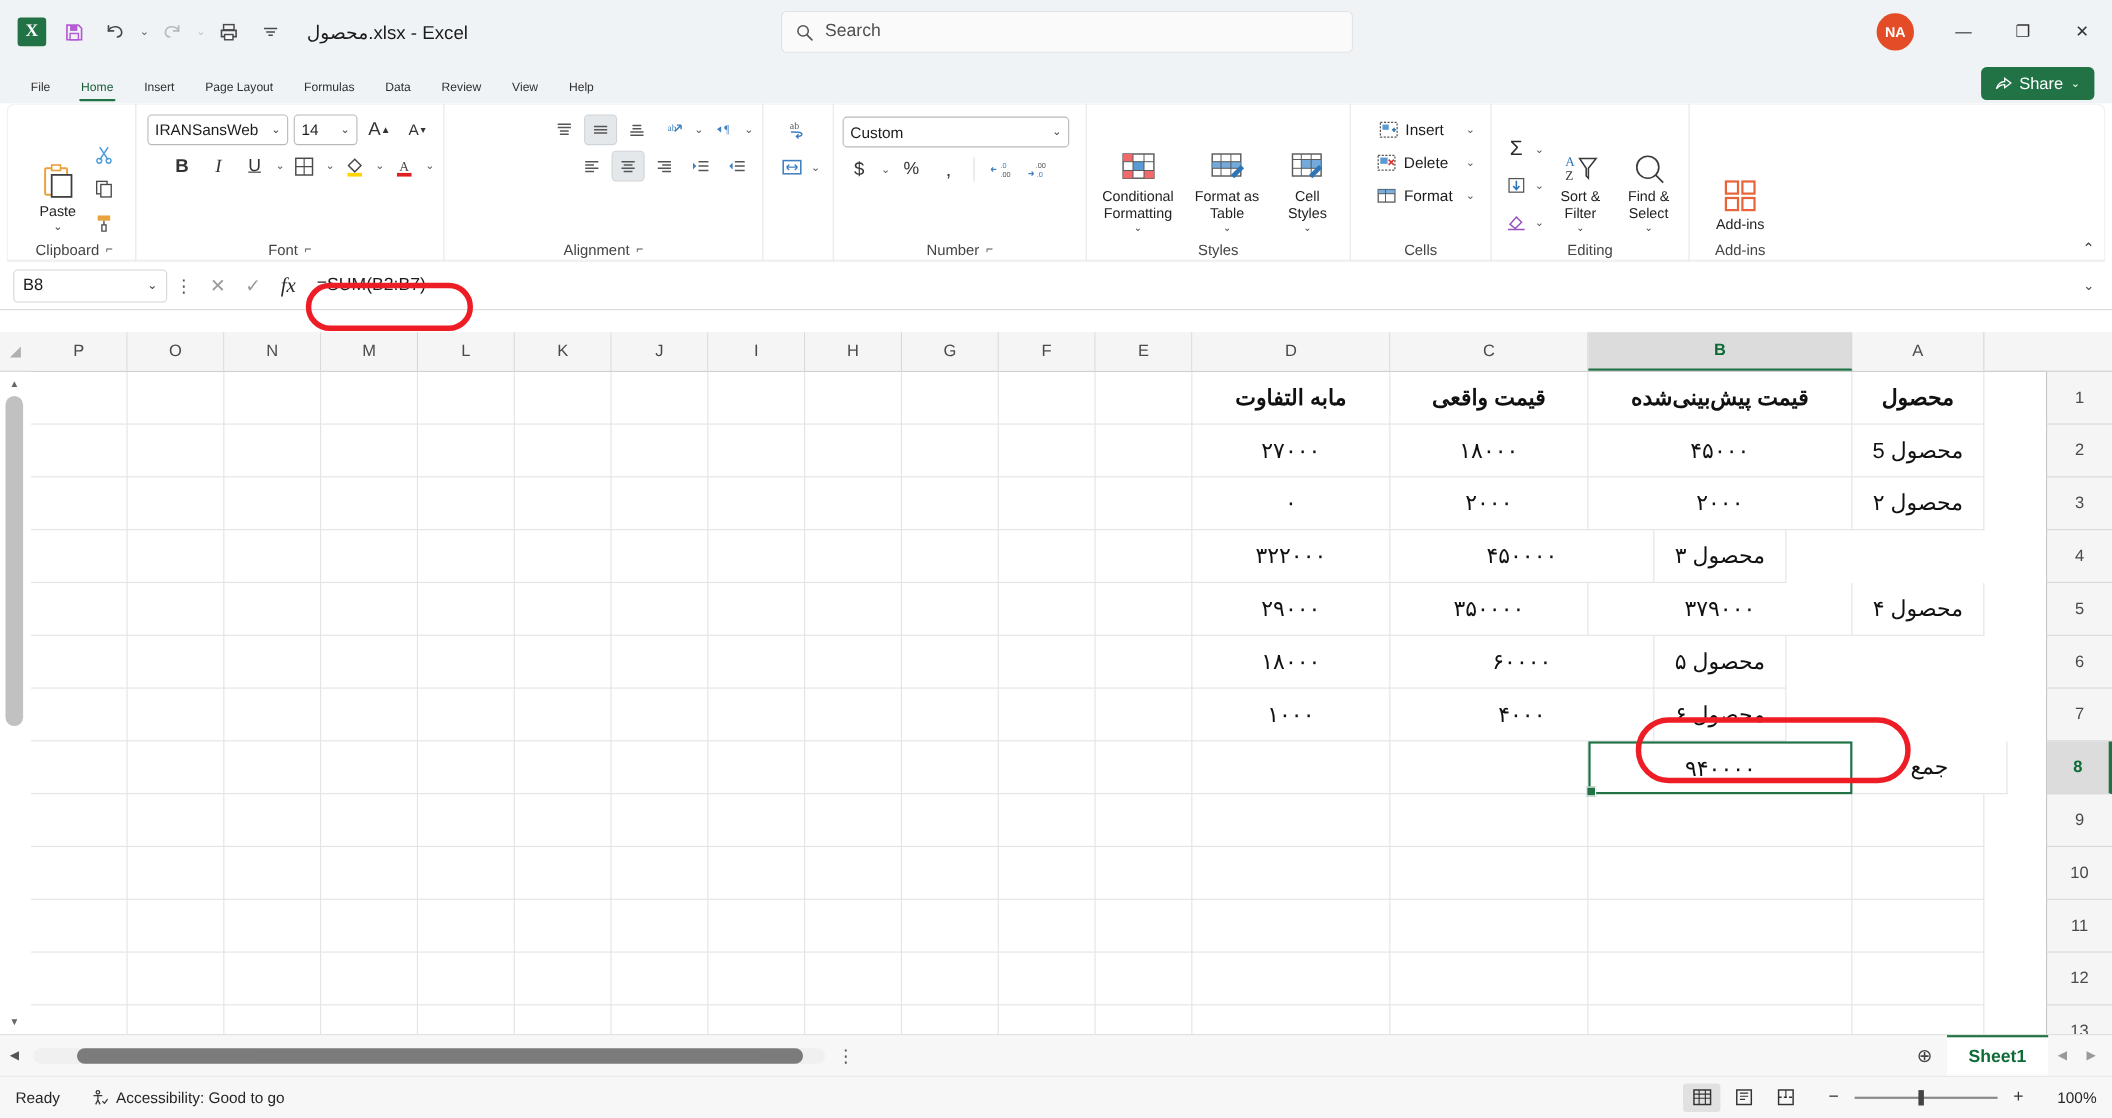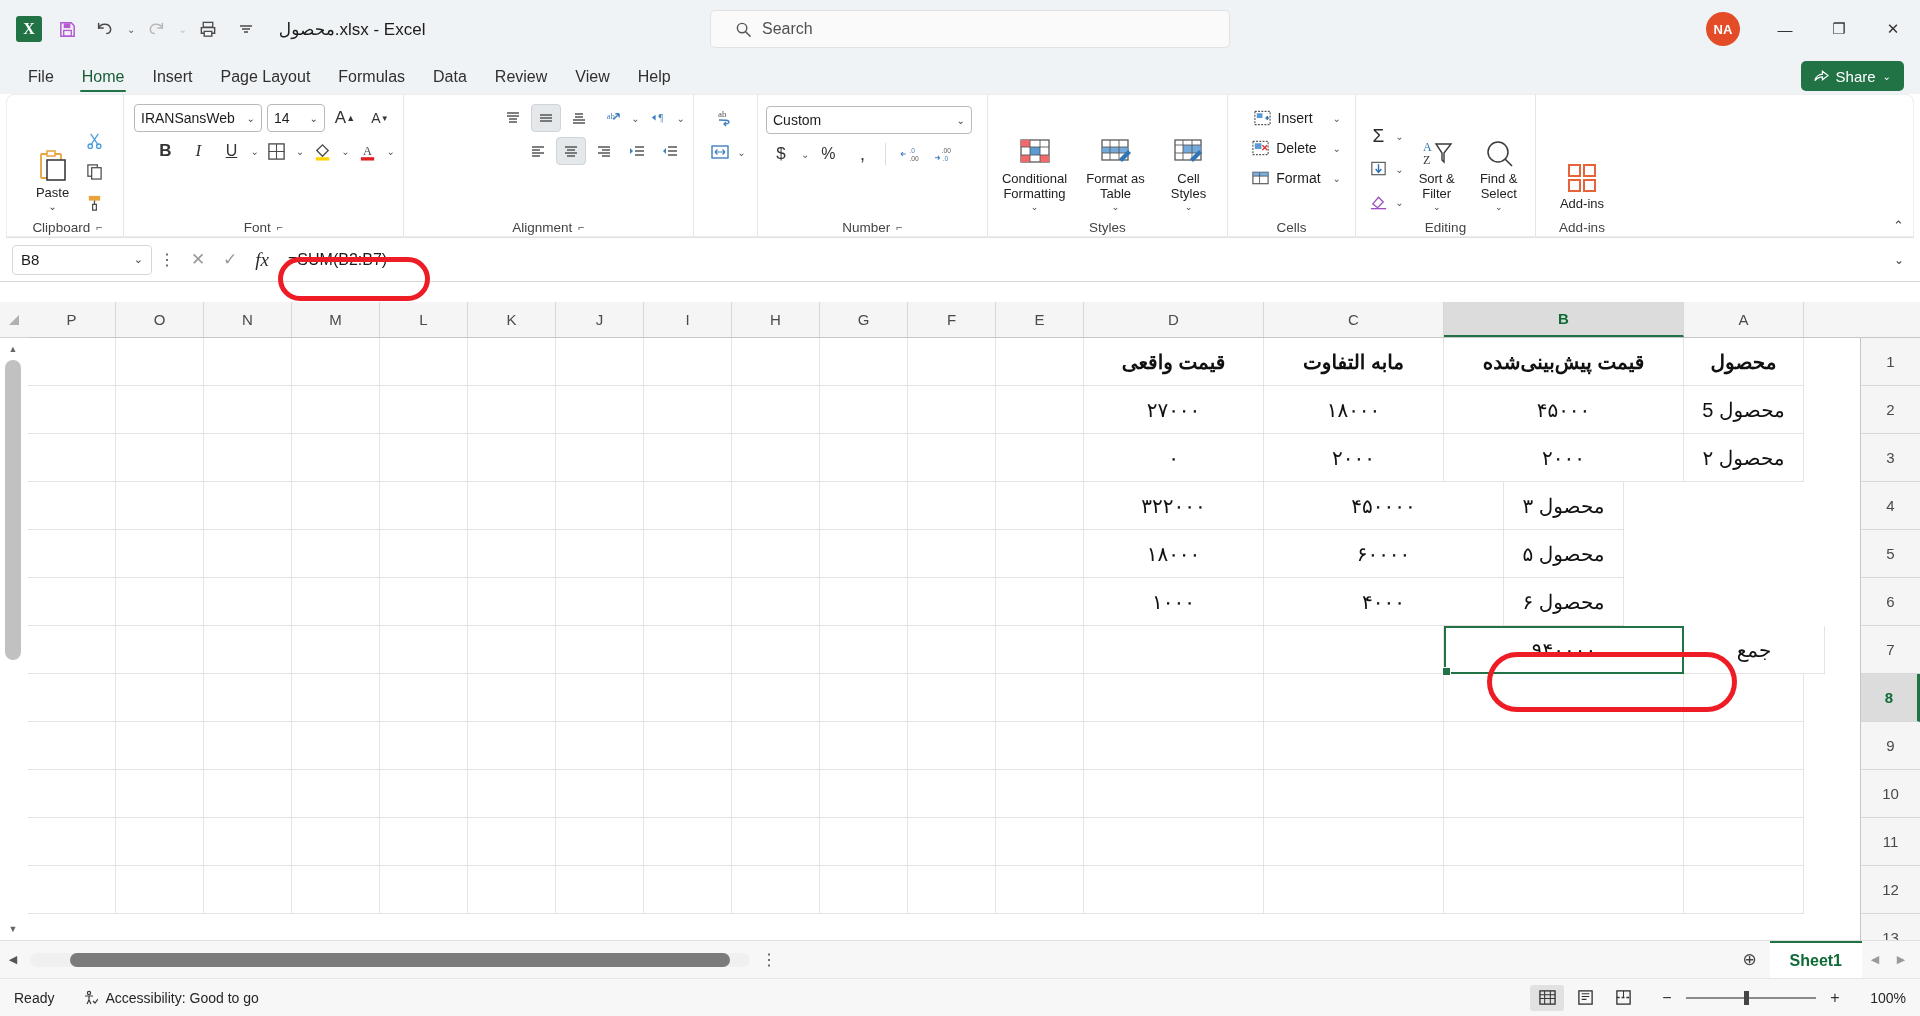--- a/index.html
+++ b/index.html
@@ -25,21 +25,21 @@
     font-size:16px;font-weight:bold;display:flex;align-items:center;justify-content:center;
     font-family:"Liberation Serif",serif;
   }
   .caret { font-size:10px; color:#5a5a5a; margin-left:1px; }
   .doc-title {
     margin-left: 16px; font-size: 17px; color:#1b1b1b; white-space:nowrap;
   }
   .searchwrap {
     position:absolute; left:710px; top:10px; width:520px; height:38px;
     background:#fafafa; border:1px solid #e2e2e2; border-radius:5px;
-    display:flex; align-items:center; padding:0 24px; gap:10px;
+    display:flex; align-items:center; padding:0 12px; gap:10px;
   }
   .search-text { font-size:16px; color:#505050; }
   .tb-right {
     position:absolute; right:0; top:0; height:58px; display:flex; align-items:center;
   }
   .avatar {
     width:34px;height:34px;border-radius:50%;background:#e34c26;color:#fff;
     display:flex;align-items:center;justify-content:center;font-size:13px;font-weight:bold;
     margin-right:18px;
   }
@@ -47,21 +47,21 @@
     width:54px;height:58px;display:flex;align-items:center;justify-content:center;
     font-size:15px;color:#333;cursor:pointer;
   }
 
   
   .tabstrip {
     height: 36px; background:#f0f3f5; display:flex; align-items:flex-end;
     padding-left: 14px; position:relative;
   }
   .tab {
-    padding: 4px 14px 8px; font-size:16px; color:#303030; cursor:pointer;
+    padding: 4px 14px 8px; font-size:11px; color:#303030; cursor:pointer;
     position:relative;
   }
   .tab.active { color:#185c37; font-weight:400; }
   .tab.active::after {
     content:''; position:absolute; left:12px; right:12px; bottom:2px;
     height:2.5px; background:#217346; border-radius:2px;
   }
   .share-btn {
     position:absolute; right:16px; bottom:3px; background:#217346; color:#fff;
     height:30px; border-radius:5px; display:flex; align-items:center; gap:7px;
@@ -745,22 +745,22 @@
           <div class="cell blank" style="width: 88px;"></div>
           <div class="cell blank" style="width: 88px;"></div>
           <div class="cell blank" style="width: 88px;"></div>
           <div class="cell blank" style="width: 88px;"></div>
           <div class="cell blank" style="width: 88px;"></div>
           <div class="cell blank" style="width: 88px;"></div>
           <div class="cell blank" style="width: 88px;"></div>
           <div class="cell blank" style="width: 88px;"></div>
           <div class="cell blank" style="width: 88px;"></div>
           <div class="cell blank" style="width: 88px;"></div>
+          <div class="cell hdr" style="width: 180px;">مابه التفاوت</div>
           <div class="cell hdr" style="width: 180px;">قیمت واقعی</div>
-          <div class="cell hdr" style="width: 180px;">مابه التفاوت</div>
           <div class="cell hdr" style="width: 240px;">قیمت پیش‌بینی‌شده</div>
           <div class="cell hdr" style="width: 120px;">محصول</div>
         </div>
         <div class="crow">
           <div class="cell blank" style="width: 88px;"></div>
           <div class="cell blank" style="width: 88px;"></div>
           <div class="cell blank" style="width: 88px;"></div>
           <div class="cell blank" style="width: 88px;"></div>
           <div class="cell blank" style="width: 88px;"></div>
           <div class="cell blank" style="width: 88px;"></div>
@@ -802,20 +802,38 @@
           <div class="cell blank" style="width: 88px;"></div>
           <div class="cell blank" style="width: 88px;"></div>
           <div class="cell blank" style="width: 88px;"></div>
           <div class="cell blank" style="width: 88px;"></div>
           <div class="cell blank" style="width: 88px;"></div>
           <div class="cell blank" style="width: 88px;"></div>
           <div class="cell blank" style="width: 88px;"></div>
           <div class="cell" style="width: 180px;">۳۲۲۰۰۰</div>
           <div class="cell" style="width: 240px;">۴۵۰۰۰۰</div>
           <div class="cell" style="width: 120px;">محصول ۳</div>
+        </div>
+        <div class="crow">
+          <div class="cell blank" style="width: 88px;"></div>
+          <div class="cell blank" style="width: 88px;"></div>
+          <div class="cell blank" style="width: 88px;"></div>
+          <div class="cell blank" style="width: 88px;"></div>
+          <div class="cell blank" style="width: 88px;"></div>
+          <div class="cell blank" style="width: 88px;"></div>
+          <div class="cell blank" style="width: 88px;"></div>
+          <div class="cell blank" style="width: 88px;"></div>
+          <div class="cell blank" style="width: 88px;"></div>
+          <div class="cell blank" style="width: 88px;"></div>
+          <div class="cell blank" style="width: 88px;"></div>
+          <div class="cell blank" style="width: 88px;"></div>
+          <div class="cell" style="width: 180px;">۲۹۰۰۰</div>
+          <div class="cell" style="width: 180px;">۳۵۰۰۰۰</div>
+          <div class="cell" style="width: 240px;">۳۷۹۰۰۰</div>
+          <div class="cell" style="width: 120px;">محصول ۴</div>
         </div>
         <div class="crow">
           <div class="cell blank" style="width: 88px;"></div>
           <div class="cell blank" style="width: 88px;"></div>
           <div class="cell blank" style="width: 88px;"></div>
           <div class="cell blank" style="width: 88px;"></div>
           <div class="cell blank" style="width: 88px;"></div>
           <div class="cell blank" style="width: 88px;"></div>
           <div class="cell blank" style="width: 88px;"></div>
           <div class="cell blank" style="width: 88px;"></div>

